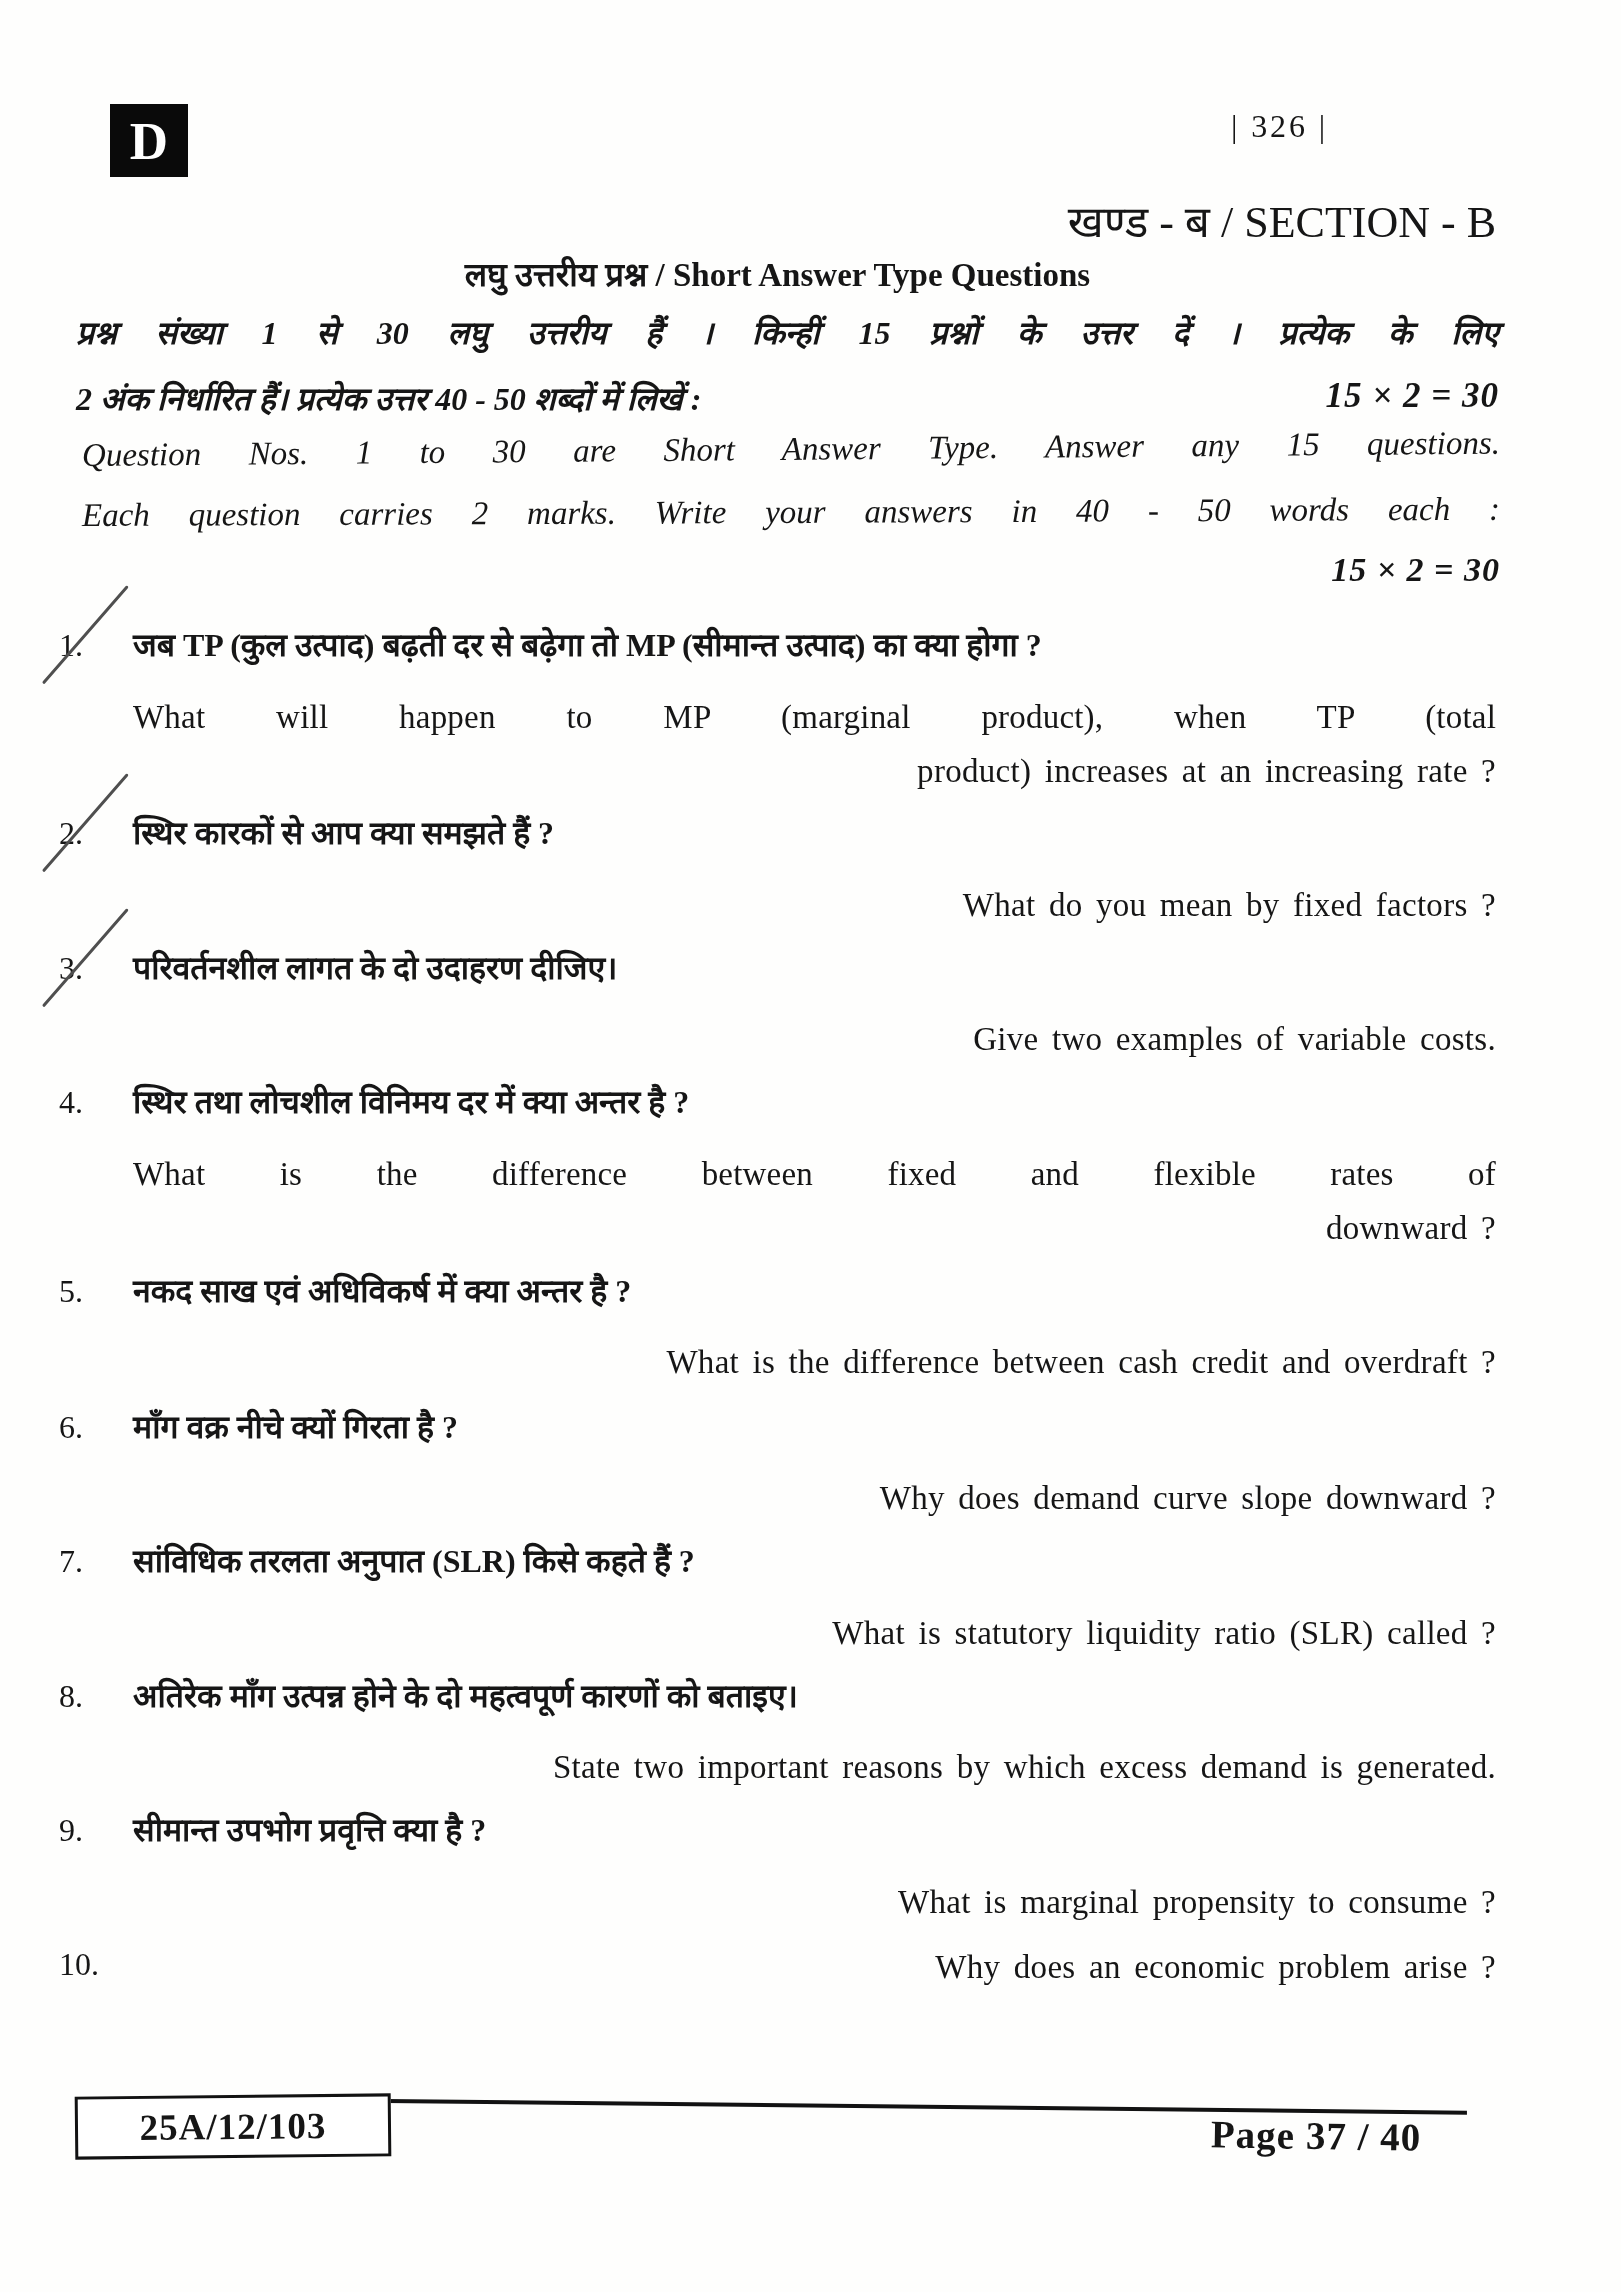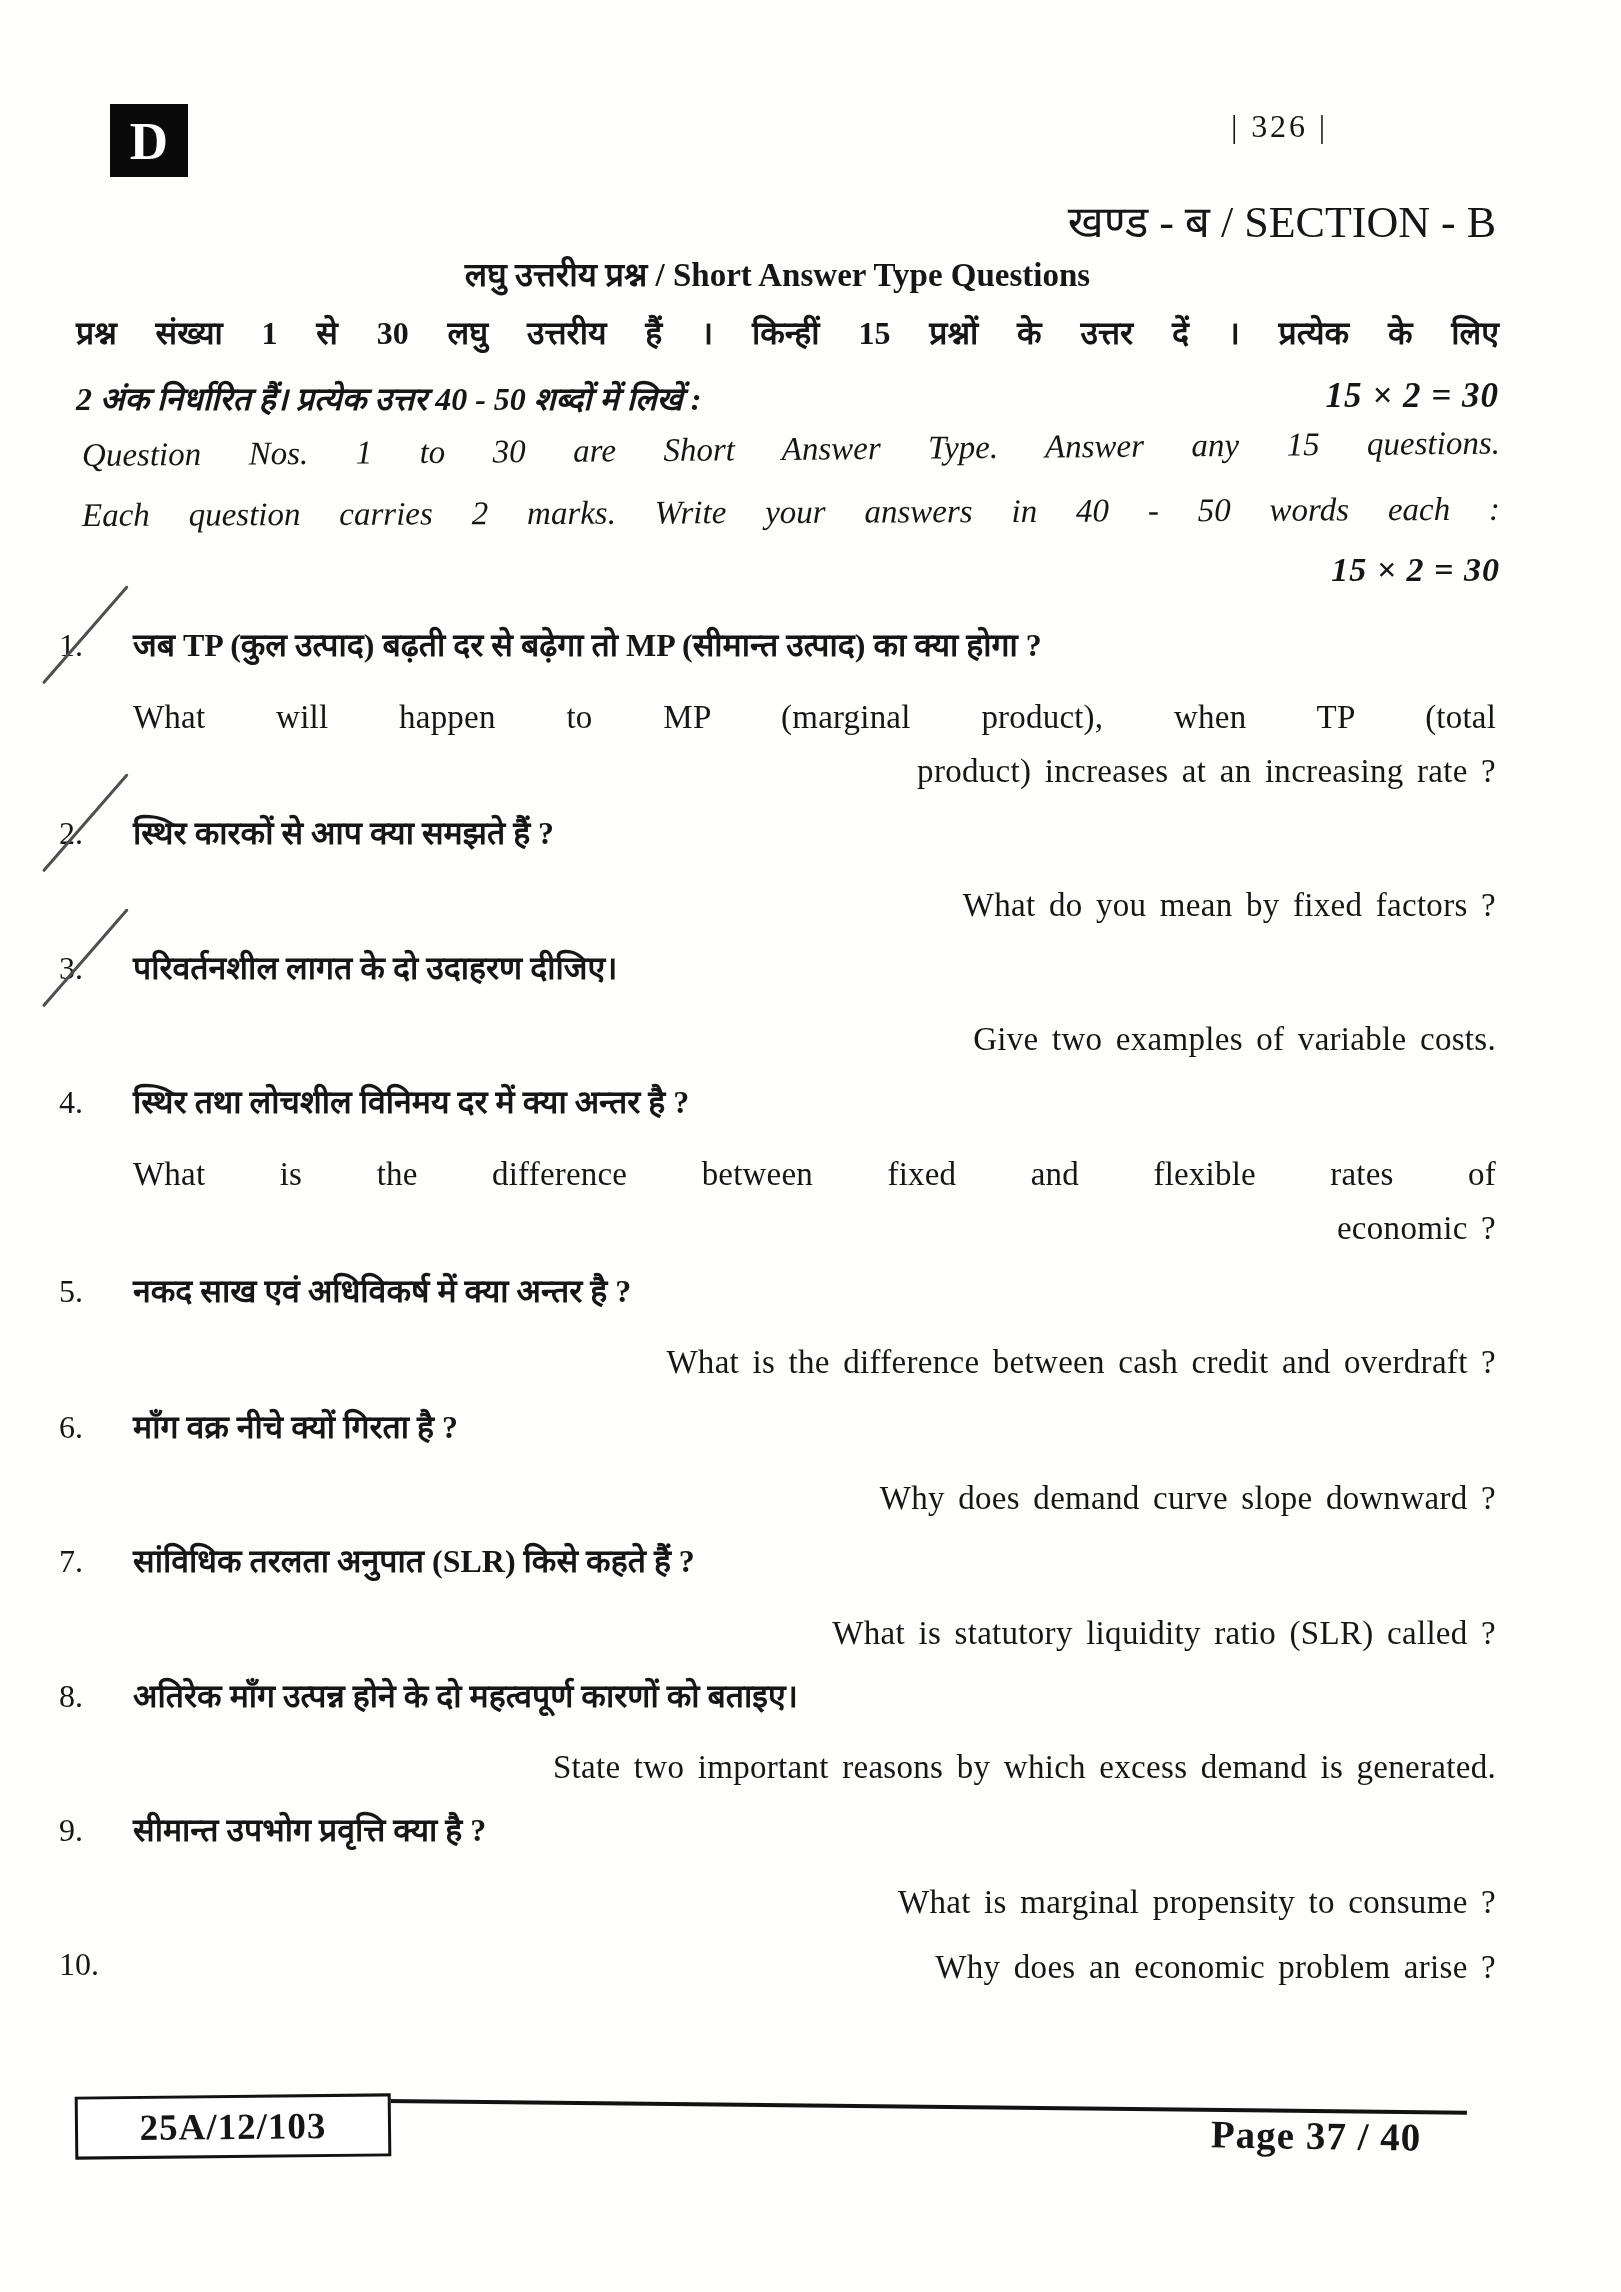--- a/index.html
+++ b/index.html
@@ -26,21 +26,21 @@
   .sec-title{
     position:absolute;left:59px;top:190px;width:1437px;
     text-align:right;font-size:44px;font-weight:normal;white-space:nowrap;
   }
   .sec-sub{
     position:absolute;left:59px;top:251px;width:1437px;
     text-align:center;font-size:33px;font-weight:bold;white-space:nowrap;
   }
   .hi-instr1{
     position:absolute;left:76px;top:310px;width:1423px;
-    font-size:32px;font-weight:600;
+    font-size:32px;font-weight:600;font-style:italic;
     text-align:justify;text-align-last:justify;
   }
   .hi-instr2-row{
     position:absolute;left:76px;top:376px;width:1423px;
     display:flex;justify-content:space-between;align-items:flex-start;
     font-size:32px;font-weight:600;font-style:italic;white-space:nowrap;gap:8px;
   }
   .marks-strong{font-size:35px;font-weight:700;font-style:italic;letter-spacing:1px;}
   .en-instr1{
     position:absolute;left:82px;top:437px;width:1418px;
@@ -166,21 +166,21 @@
       </div>
     </div>
 
     <div class="q">
       <div class="qnum">
         <span>4.</span>
       </div>
       <div class="qbody">
         <div class="hi">स्थिर तथा लोचशील विनिमय दर में क्या अन्तर है ?</div>
         <div class="en just">What is the difference between fixed and flexible rates of</div>
-        <div class="en">economic ?</div>
+        <div class="en">downward ?</div>
       </div>
     </div>
 
     <div class="q">
       <div class="qnum">
         <span>5.</span>
       </div>
       <div class="qbody">
         <div class="hi">नकद साख एवं अधिविकर्ष में क्या अन्तर है ?</div>
         <div class="en">What is the difference between cash credit and overdraft ?</div>

